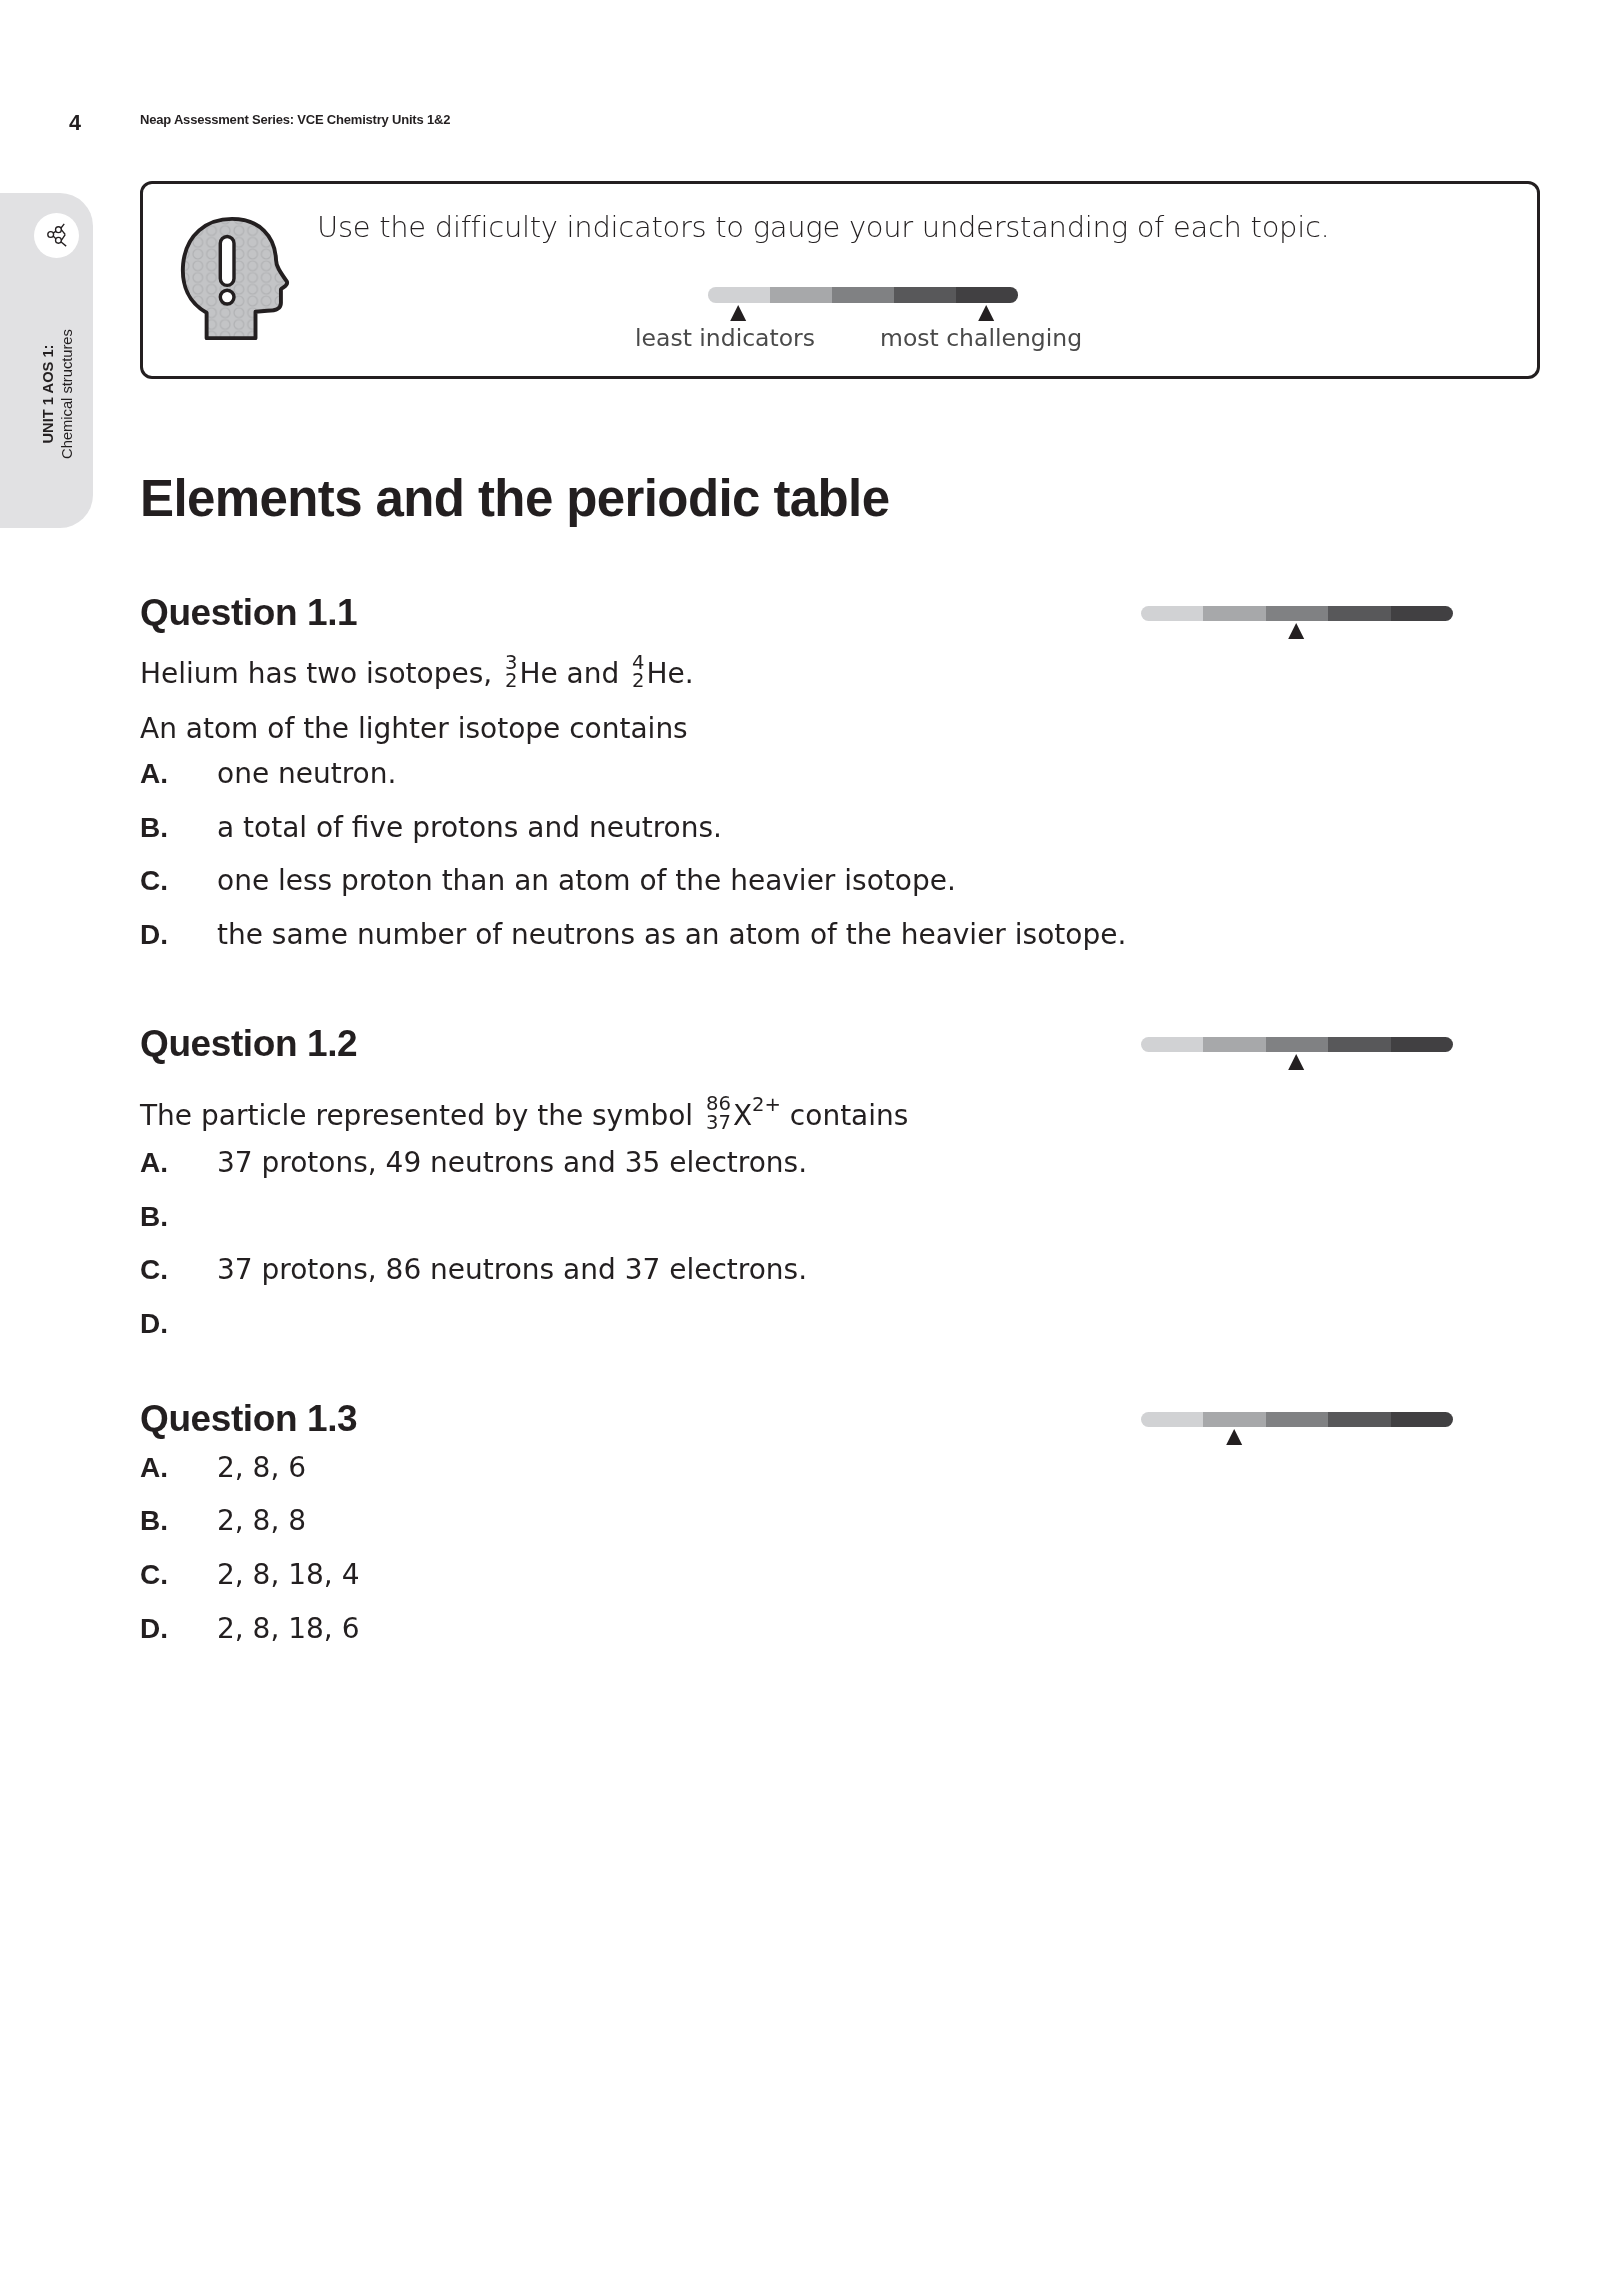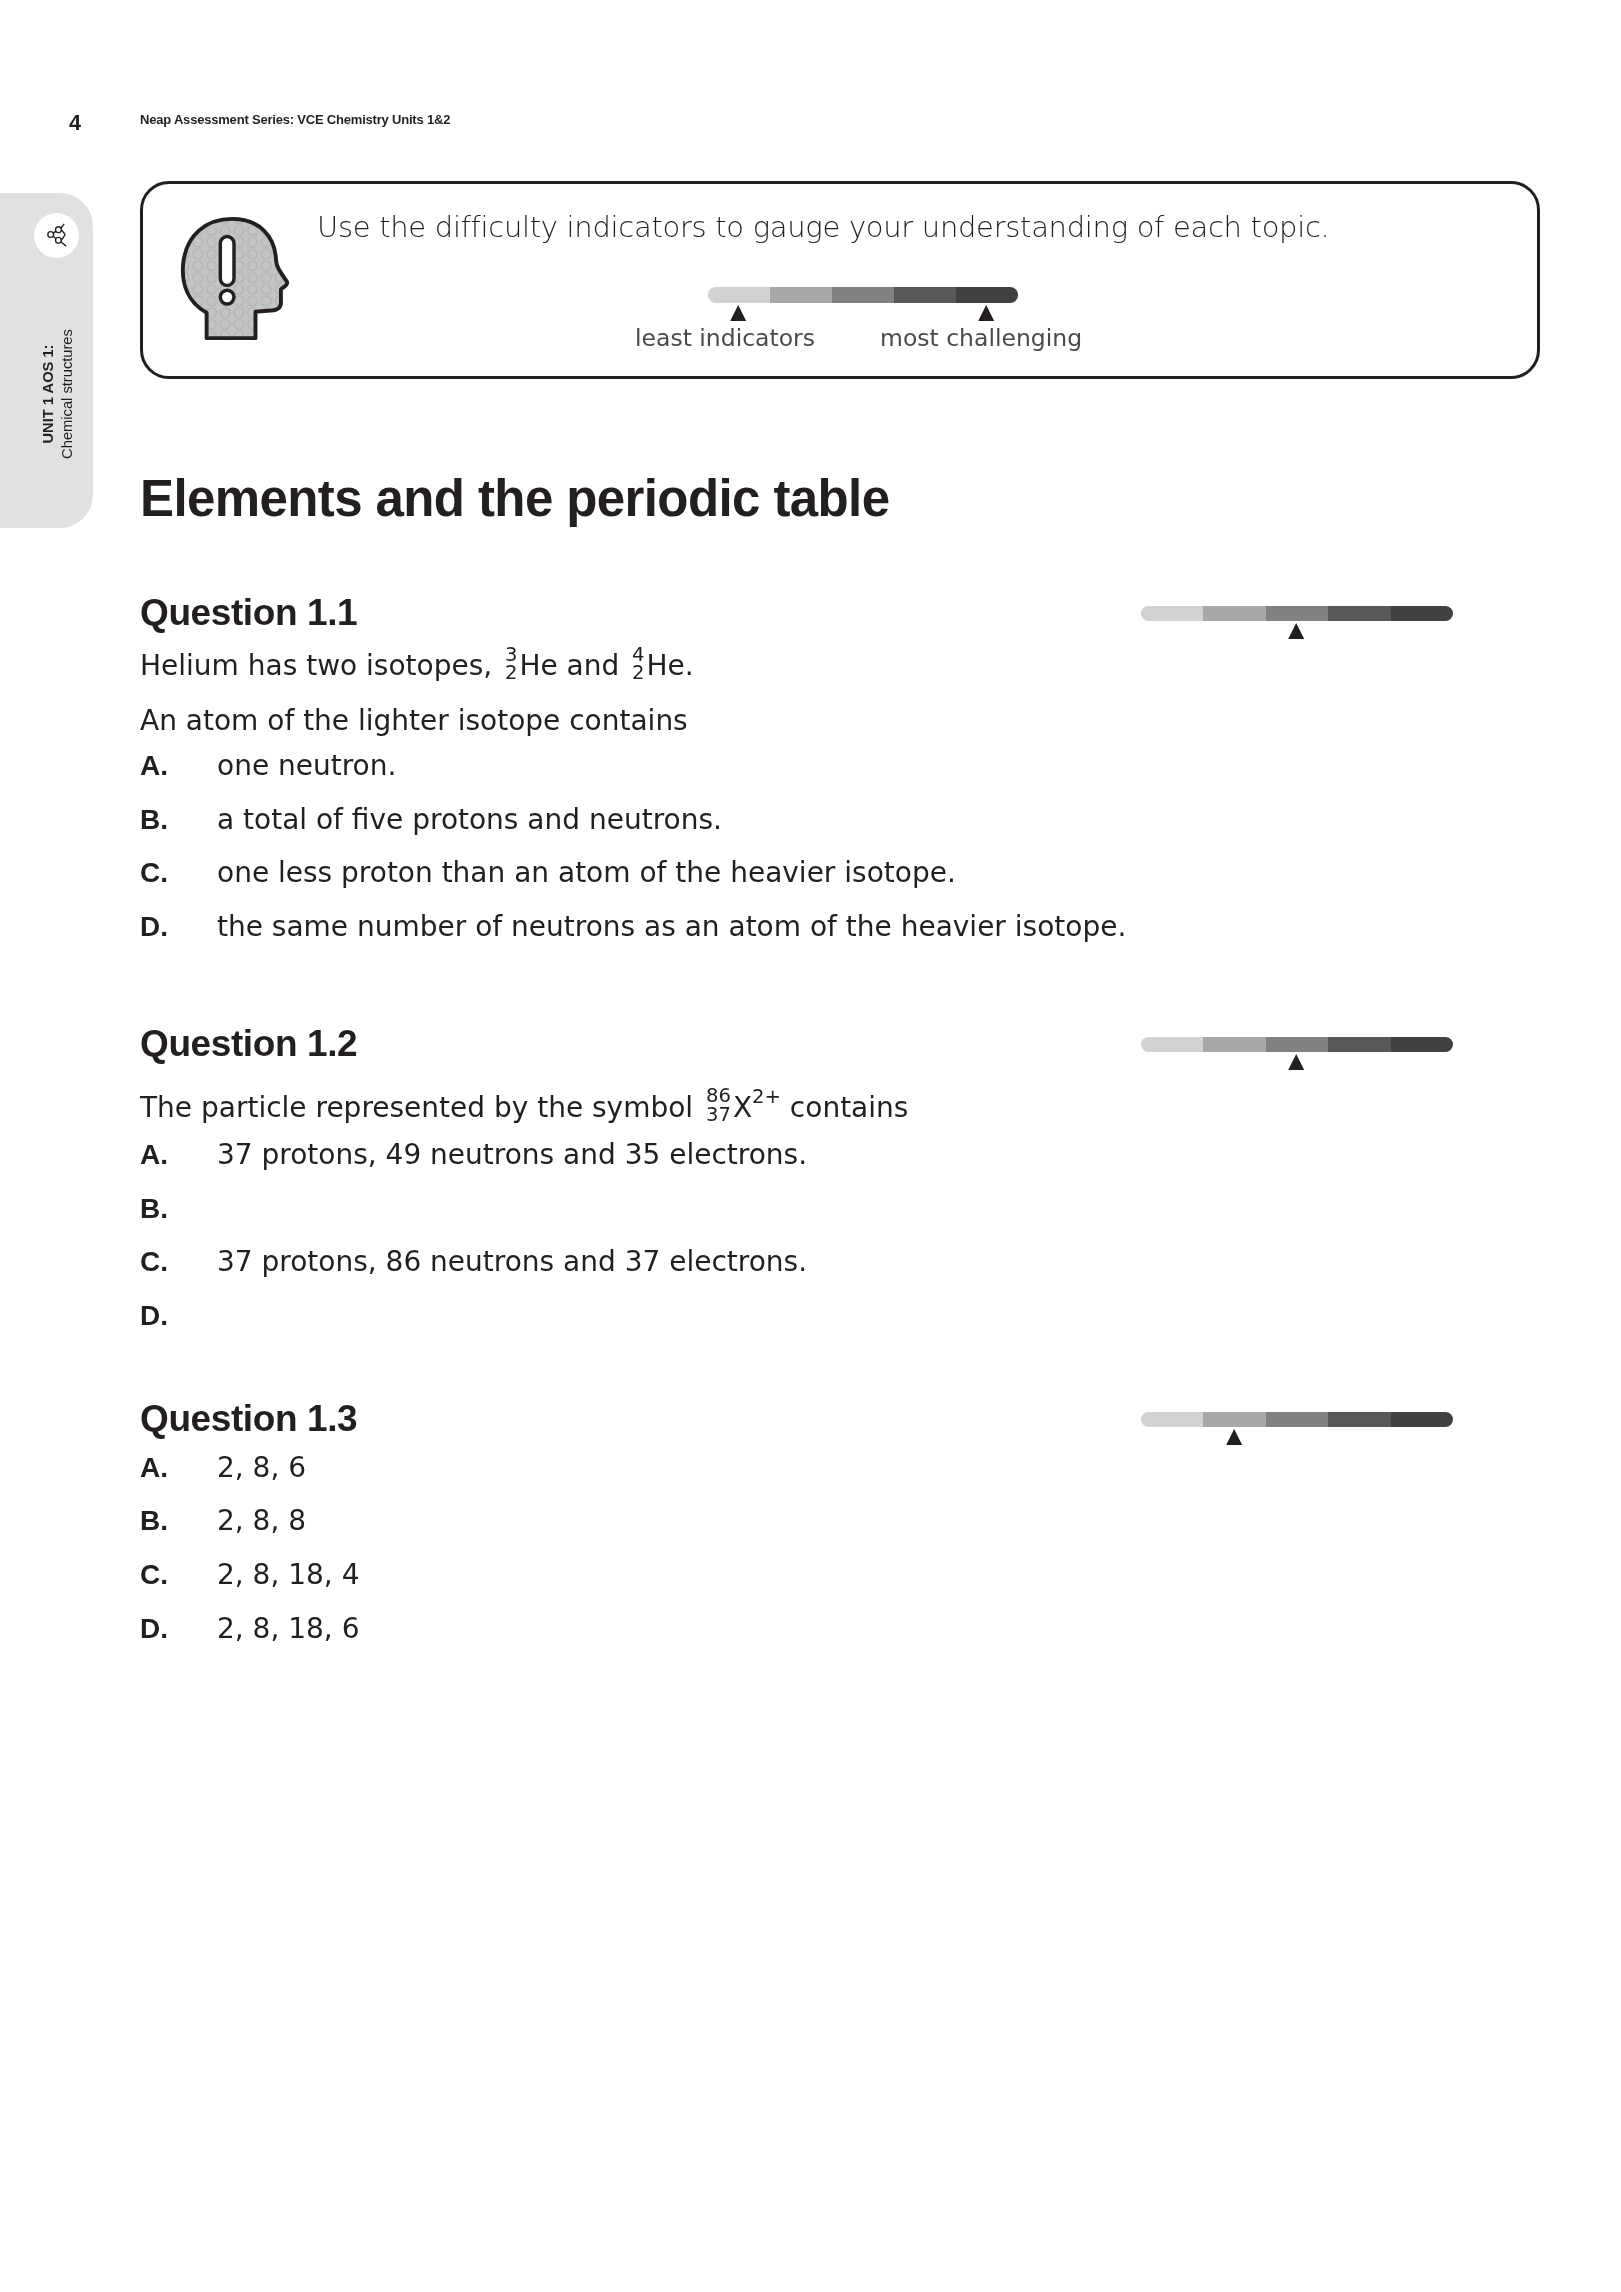--- a/index.html
+++ b/index.html
@@ -28,21 +28,21 @@
     transform: rotate(-90deg); transform-origin: left top;
     font-family: "Liberation Sans", sans-serif; font-size: 14.7px; line-height: 18.6px;
     color: #231f20; white-space: nowrap; width: 196px; text-align: center;
   }
   .side-label .l1 { font-weight: bold; display: block; }
   .side-label .l2 { display: block; }
 
   
   .intro-box {
     left: 140px; top: 181px; width: 1400px; height: 198px;
-    border: 3.4px solid #231f20; border-radius: 29px; box-sizing: border-box;
+    border: 3.4px solid #231f20; border-radius: 12px; box-sizing: border-box;
   }
   .head-icon { position: absolute; left: 34px; top: 29px; }
   .intro-text {
     position: absolute; left: 174px; top: 25.5px; font-size: 29px;
     font-family: "DejaVu Sans", sans-serif; font-weight: 300; letter-spacing: -0.3px;
   }
   .legend-bar-wrap { position: absolute; left: 565px; top: 103px; width: 310px; }
   .legend-label { position: absolute; top: 140px; font-size: 23.5px; color: #4a4a4a; white-space: nowrap; }
   .legend-label.least { left: 492px; }
   .legend-label.most { left: 737px; }
@@ -58,21 +58,21 @@
 
   
   .section-title {
     left: 140px; top: 469px; font-size: 51px; font-weight: bold;
     font-family: "Liberation Sans", sans-serif; letter-spacing: -0.6px;
   }
 
   .question { position: absolute; left: 140px; width: 1313px; }
   .q-heading { font-size: 37px; font-weight: bold; font-family: Liberation Sans, sans-serif; letter-spacing: -0.4px; }
   .q-bar { position: absolute; right: 0; top: 13.7px; width: 312px; }
-  .q-line { font-size: 28px; margin-top: 14px; line-height: 35px; }
+  .q-line { font-size: 28px; margin-top: 22px; line-height: 35px; }
   .q-line.second { margin-top: 17.6px; }
   .opt { display: flex; font-size: 28px; line-height: 35px; margin-top: 18.6px; }
   .opt.first { margin-top: 9.8px; }
   .opt-letter { width: 77px; font-weight: bold; font-family: "Liberation Sans", sans-serif; }
   .nuc { display: inline-flex; flex-direction: column; vertical-align: middle; font-size: 19.6px; line-height: 18.6px; text-align: right; margin: 0 2px 0 3.9px; position: relative; top: -2.9px; }
   .charge { font-size: 19.6px; vertical-align: 13.7px; }
 </style>
 </head>
 <body>
 

